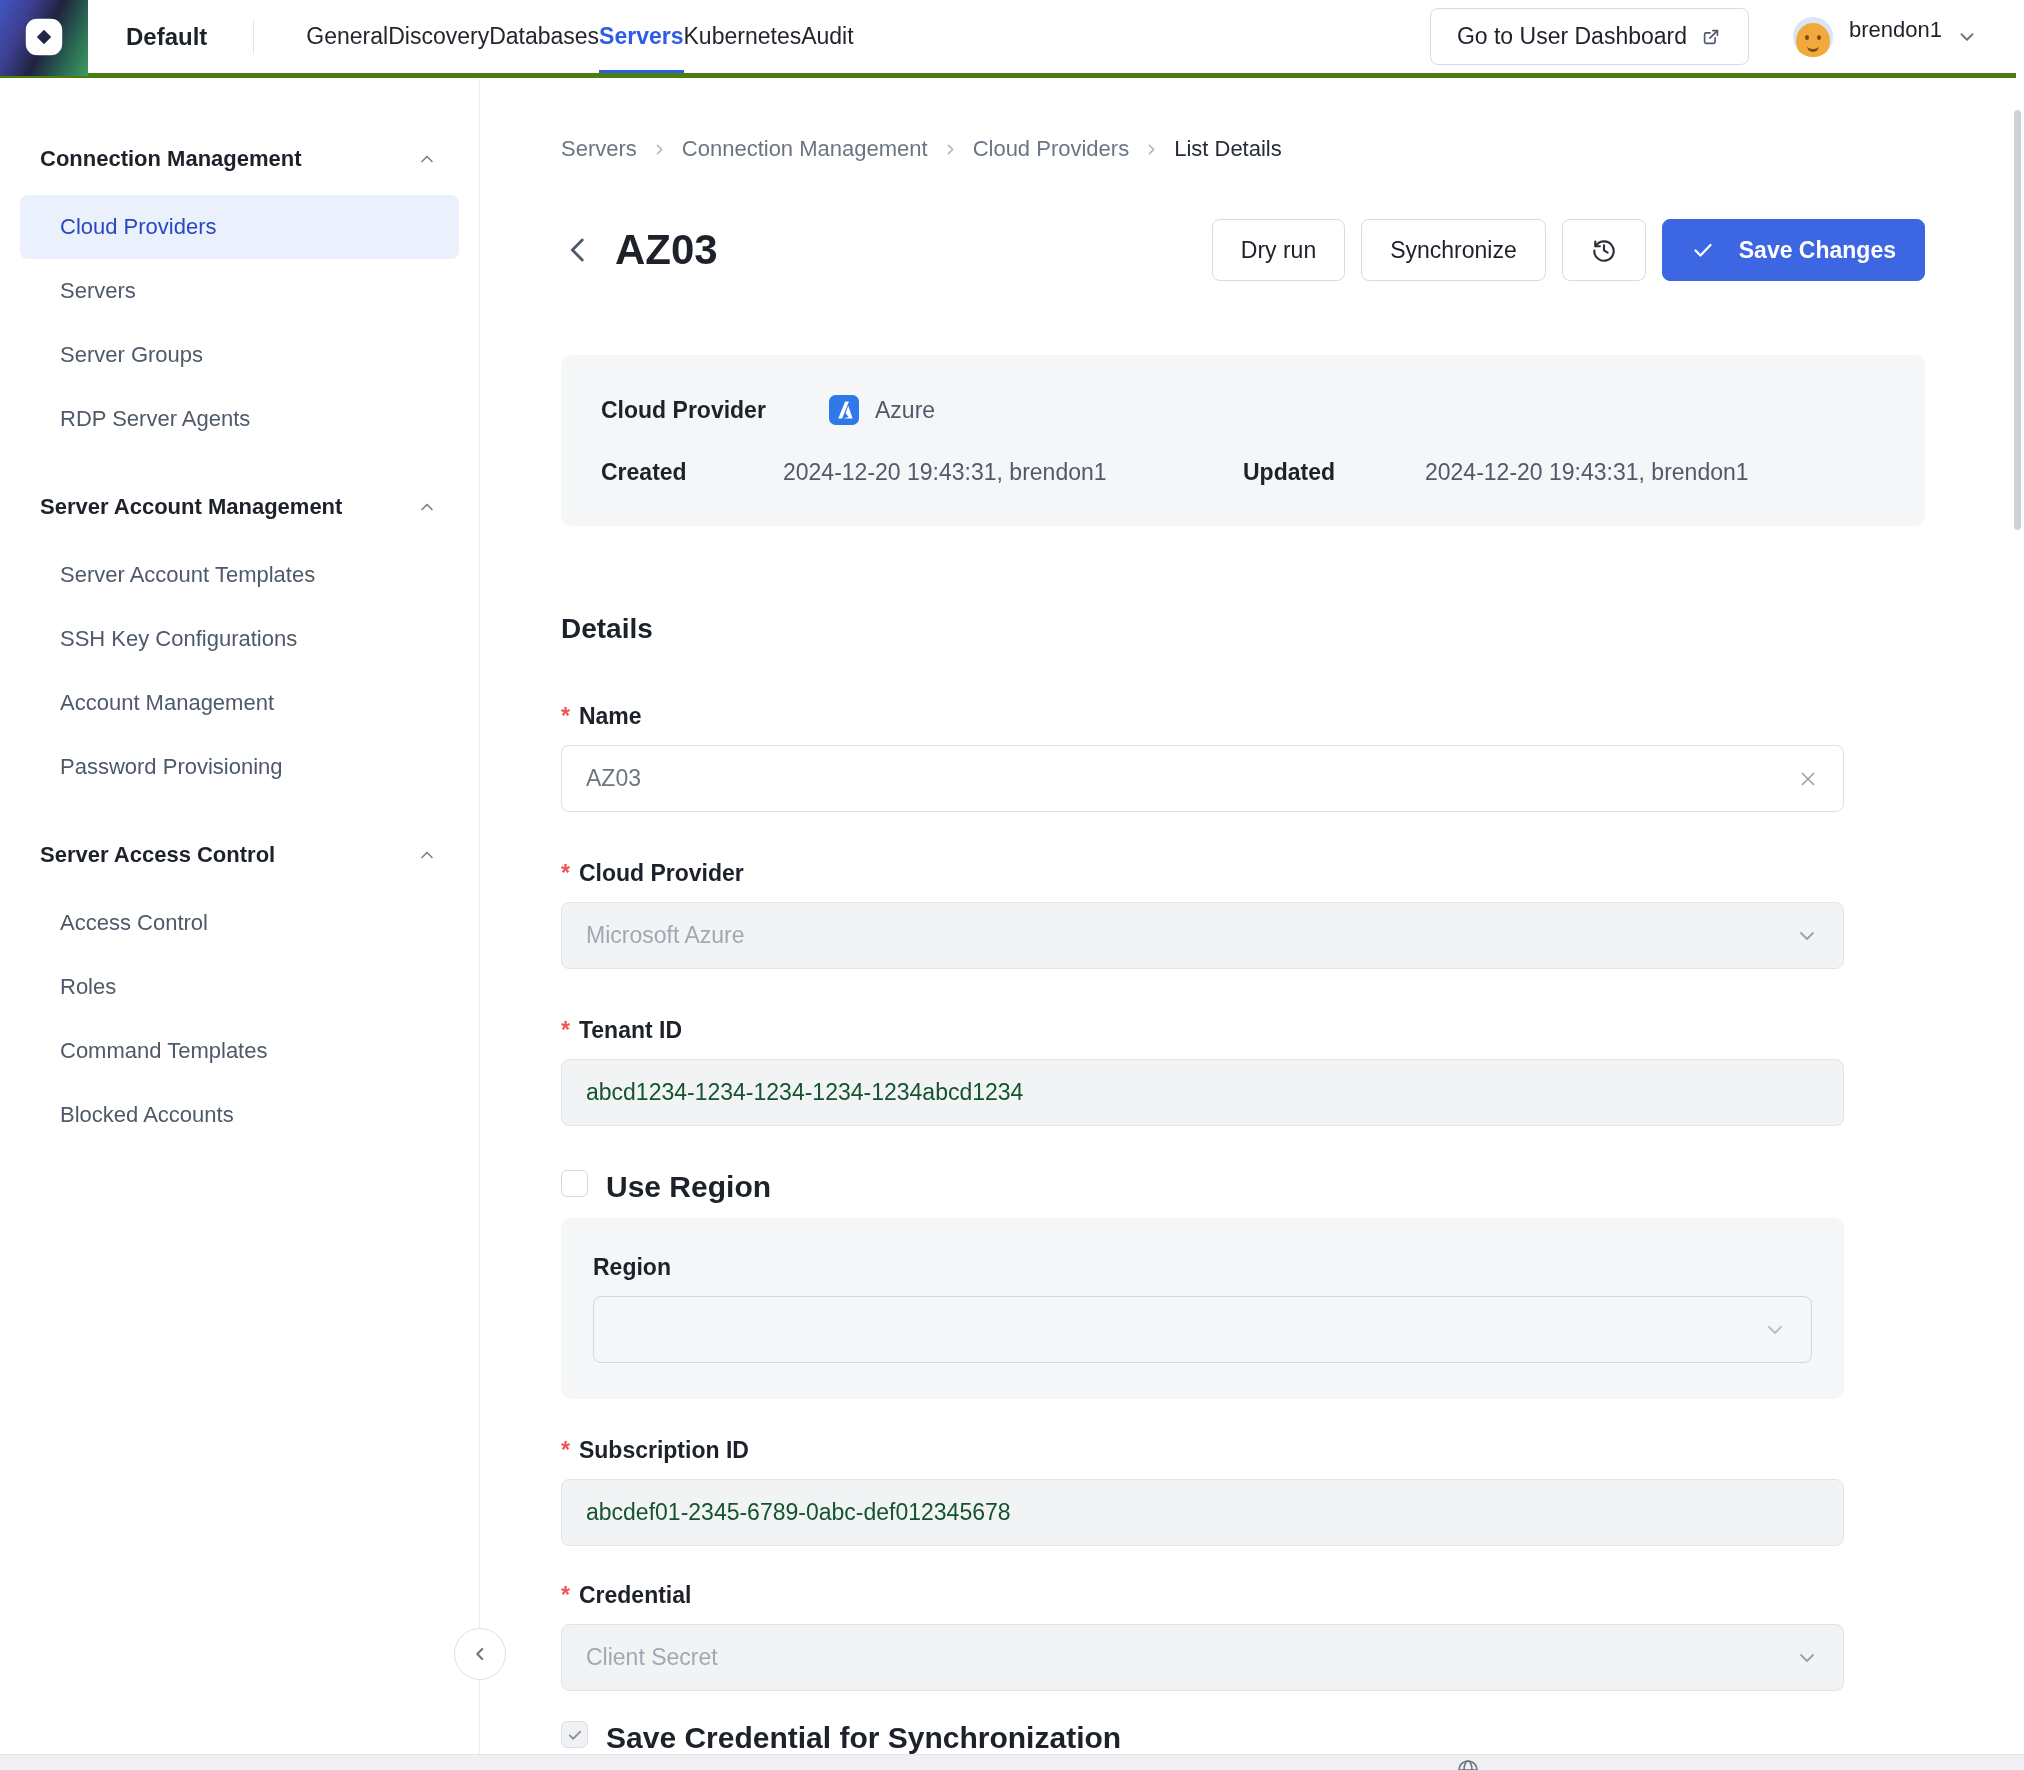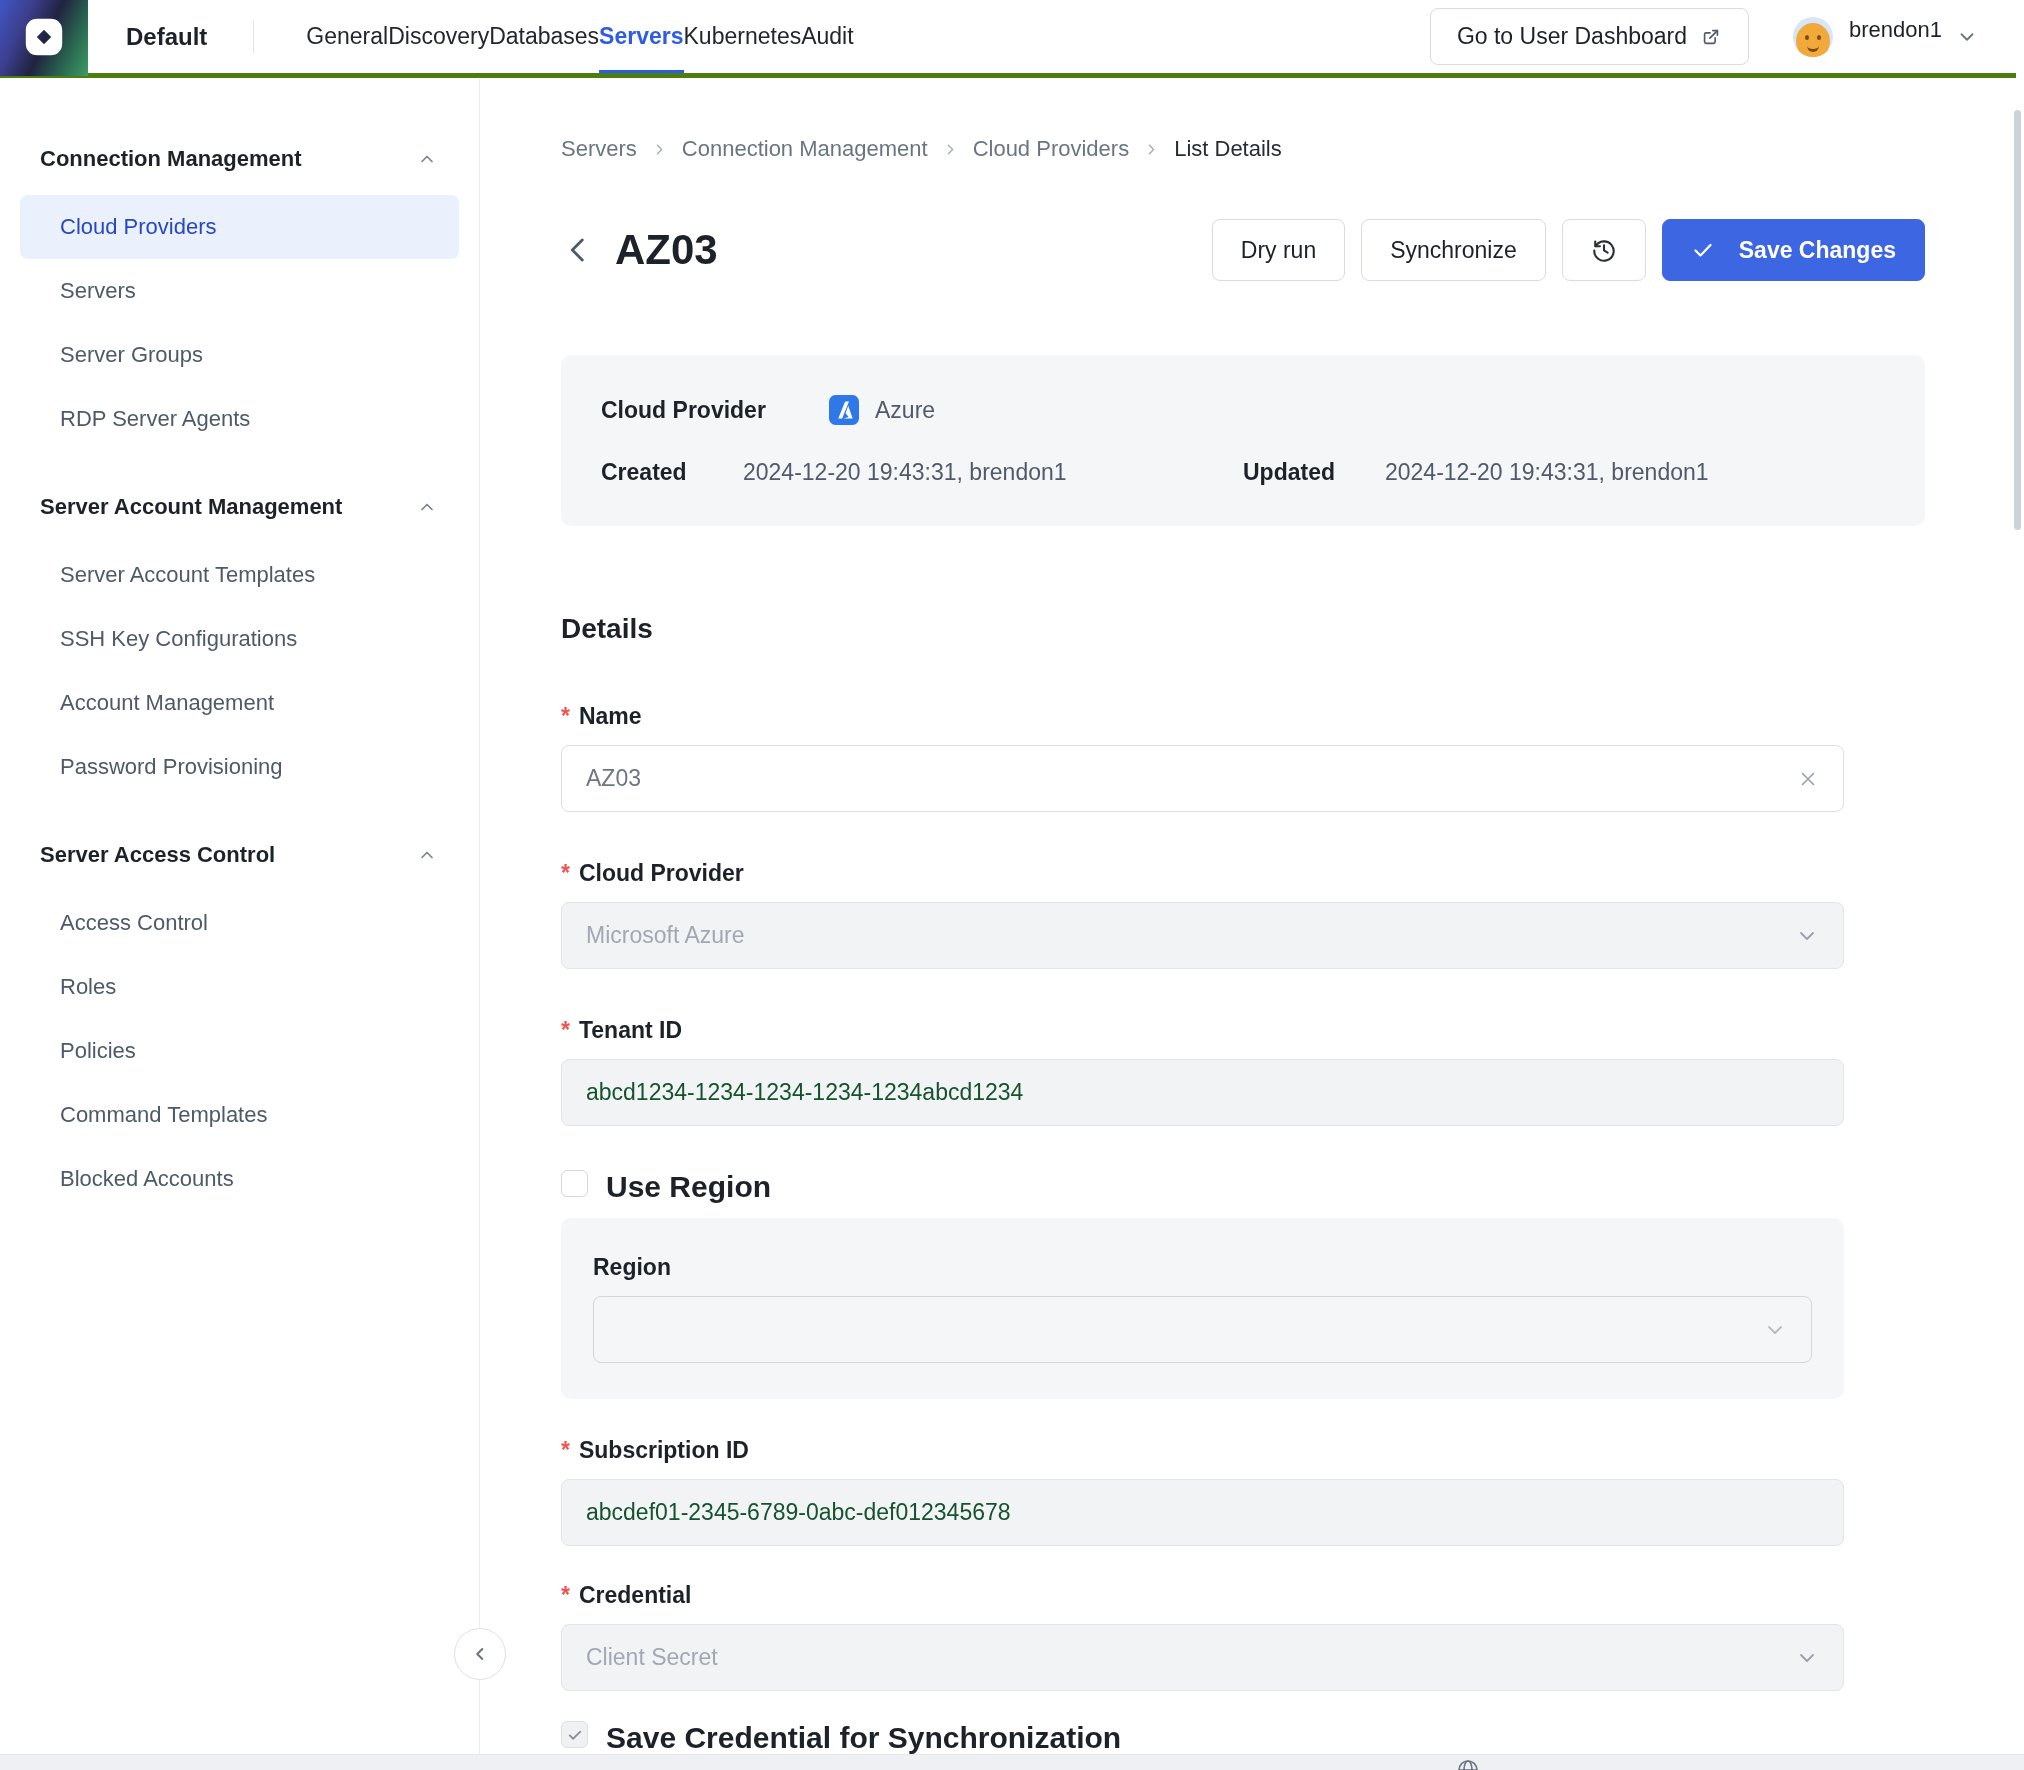--- a/index.html
+++ b/index.html
@@ -67,21 +67,21 @@
   .icon-btn{width:84px;justify-content:center;padding:0;}
   .btn-primary{background:var(--accent);border-color:var(--accent);color:#fff;font-weight:600;gap:24px;}
 
   .card{margin-top:74px;background:var(--card-bg);border-radius:10px;padding:40px;}
   .card-row{display:flex;align-items:center;font-size:23px;}
   .card-row + .card-row{margin-top:34px;}
   .card-label{font-weight:700;color:var(--txt);width:228px;flex:0 0 228px;}
   .card-label.sm{width:142px;flex:0 0 142px;}
   .card-val{color:#51596A;}
   .provider-chip{display:flex;align-items:center;gap:16px;color:#51596A;}
-  .card-col{width:50%;display:flex;align-items:center;}
+  .card-col{width:50%;display:flex;align-items:center;gap:40px;}
 
   .details-h{margin-top:86px;font-size:28px;font-weight:700;line-height:33px;}
   .field{margin-top:46px;}
   .field.first{margin-top:56px;}
   .flabel{font-size:23px;font-weight:600;display:flex;align-items:center;gap:9px;line-height:30px;}
   .req{color:var(--red);}
   .control{margin-top:14px;width:1283px;height:67px;border:1px solid #DCDFE4;border-radius:8px;
            display:flex;align-items:center;padding:0 24px;font-size:23px;background:#fff;}
   .control.disabled{background:var(--disabled-bg);border-color:#E2E4E8;}
   .val-d{color:#14532d;}
@@ -191,21 +191,20 @@
       <span>Server Access Control</span>
       <span style="display:flex;">
         <svg width="20" height="20" viewBox="0 0 24 24" fill="none" stroke="#7A828C" stroke-width="2" stroke-linecap="round" stroke-linejoin="round">
             <path d="M6 15l6-6 6 6"></path>
           </svg>
       </span>
     </div>
     <div class="sec-body">
       <div class="sitem">Access Control</div>
       <div class="sitem">Roles</div>
-      <div class="sitem">Policies</div>
       <div class="sitem">Command Templates</div>
       <div class="sitem">Blocked Accounts</div>
     </div>
   </div>
 </div>
 
 <div class="collapse-btn">
   <svg width="22" height="22" viewBox="0 0 24 24" fill="none" stroke="#6B7280" stroke-width="2.2" stroke-linecap="round" stroke-linejoin="round">
     <path d="M14.5 6.5 9 12l5.5 5.5"></path>
   </svg>

